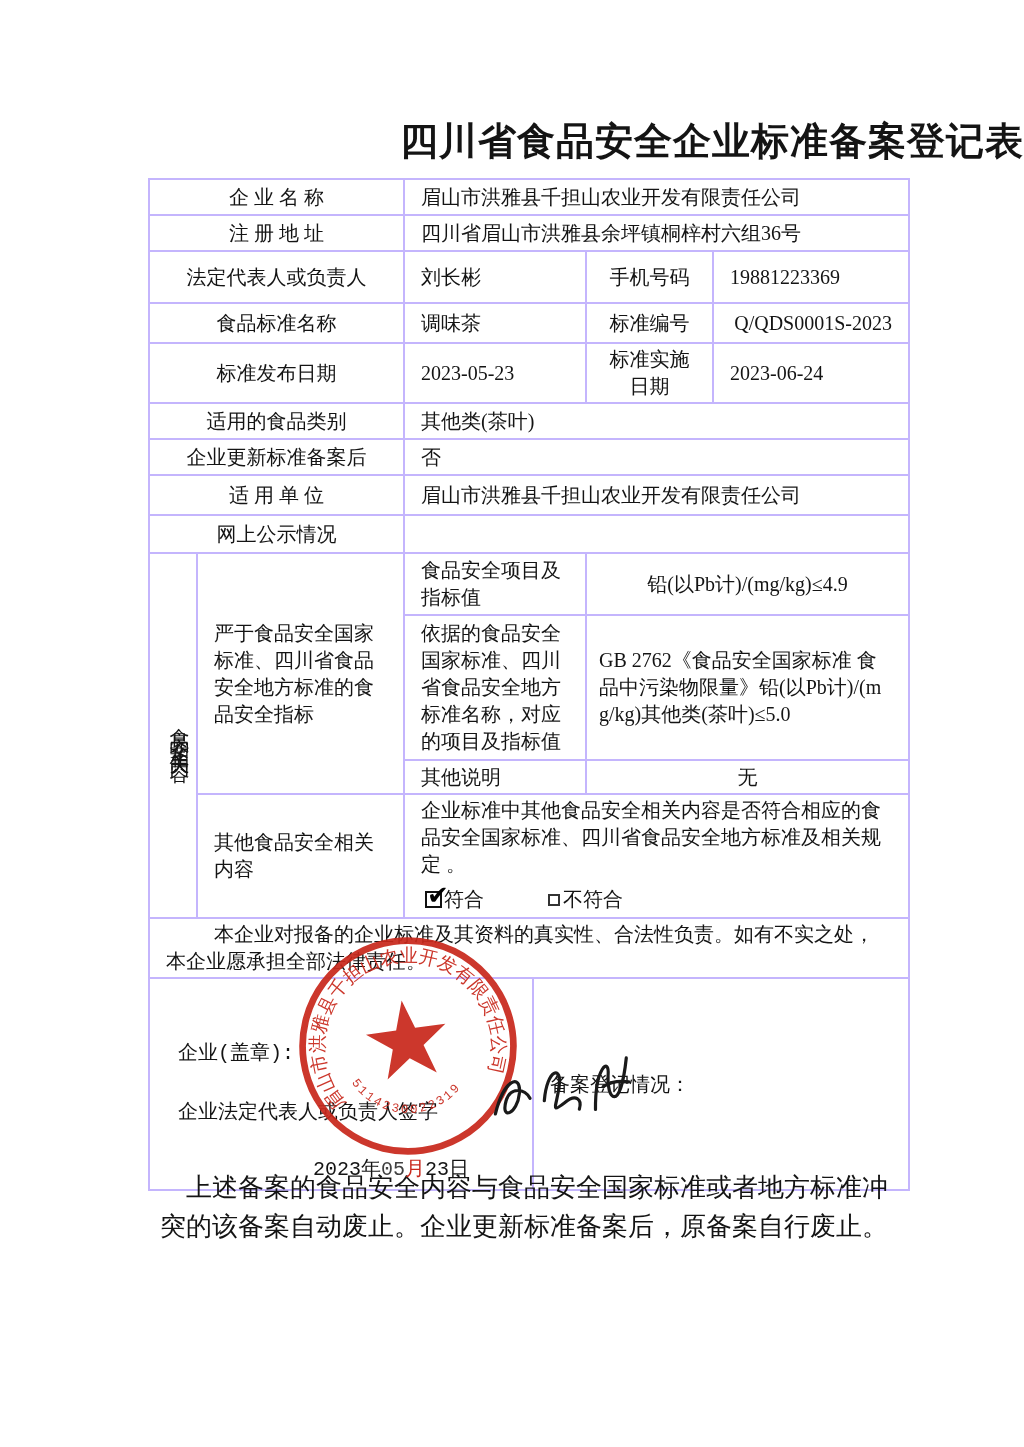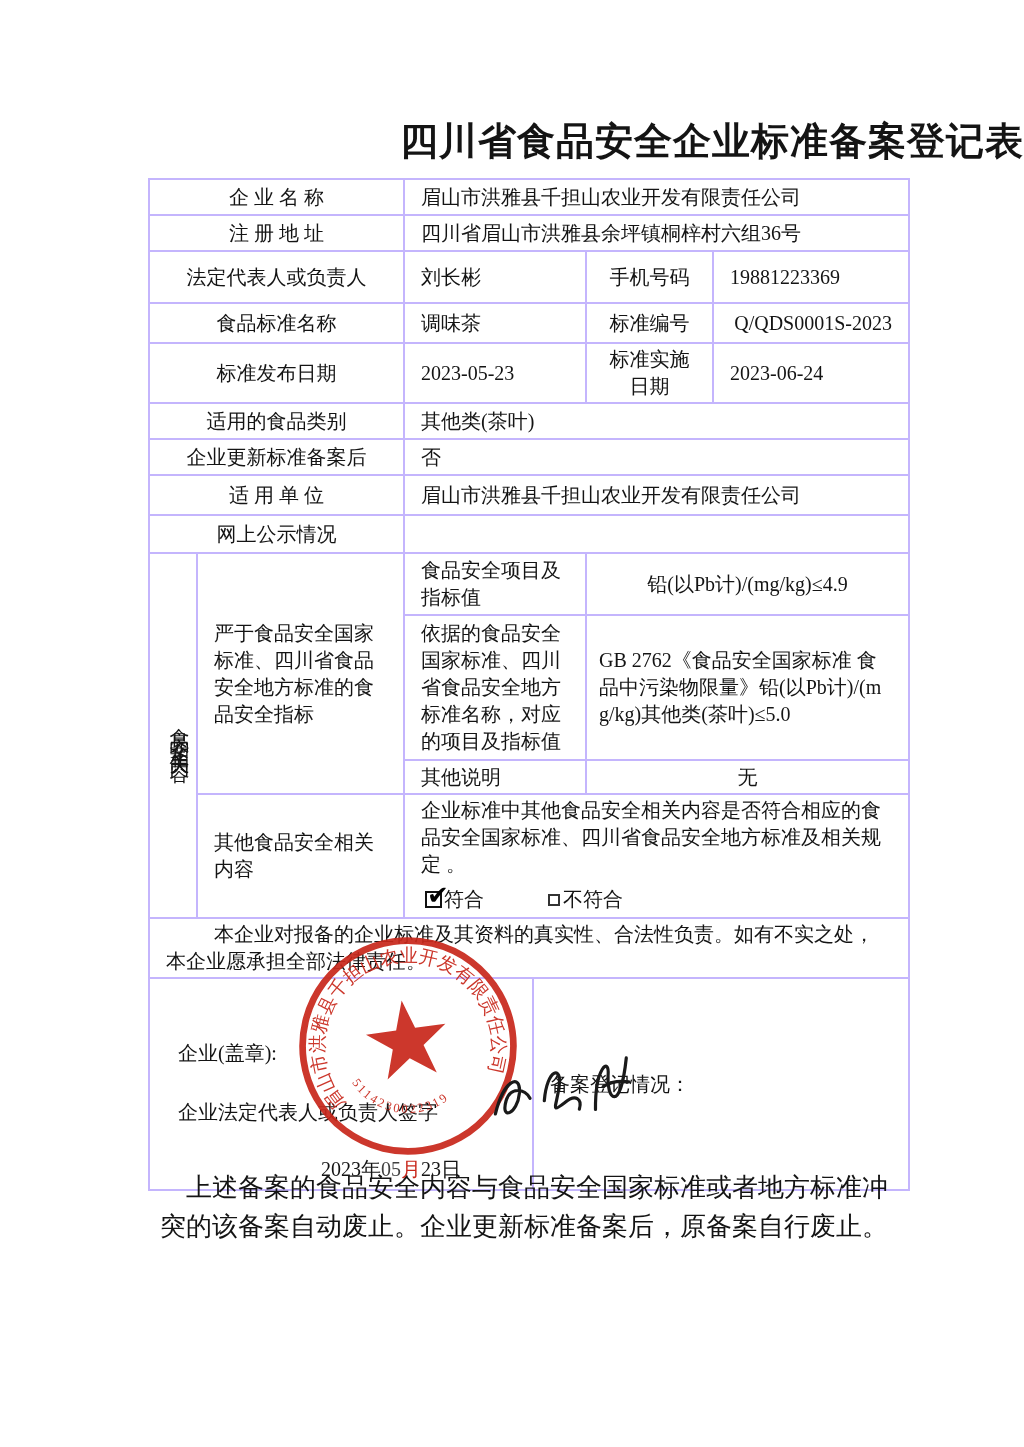--- a/index.html
+++ b/index.html
@@ -26,21 +26,21 @@
   td.decl p{margin:0;text-indent:2.4em;line-height:1.35;}
   .checkline{margin:8px 0 2px 4px;}
   .cb{display:inline-block;width:17px;height:17px;border:2px solid #111;
       box-sizing:border-box;position:relative;vertical-align:-2px;margin-right:2px;}
   .cb .tick{position:absolute;left:0px;top:-11px;font-size:26px;font-weight:700;
             line-height:1;color:#000;font-family:"DejaVu Sans",sans-serif;}
   .cb-small{display:inline-block;width:12px;height:12px;border:2px solid #333;
             box-sizing:border-box;vertical-align:0px;margin-right:3px;}
   .gap{display:inline-block;width:64px;}
 
-  td.seal-cell{position:relative;vertical-align:top;padding:0;}
+  td.seal-cell{position:relative;vertical-align:top;padding:0;font-family:Liberation Mono, monospace;}
   .stamp-label{margin:54px 0 0 12px;}
   .sign-label{margin:32px 0 0 12px;position:relative;z-index:2;}
   .seal-date{margin:30px 0 0 100px;width:calc(100% - 100px);text-align:center;
              position:relative;z-index:2;}
   .d-red1{color:#404040;}
   .d-red2{color:#c8271b;}
   td.reg{vertical-align:middle;text-align:left;padding-left:16px;}
 
   .seal{position:absolute;left:143px;top:-48px;opacity:.92;transform:rotate(-8deg);z-index:3;}
   .sig{position:absolute;left:336px;top:76px;z-index:4;}

